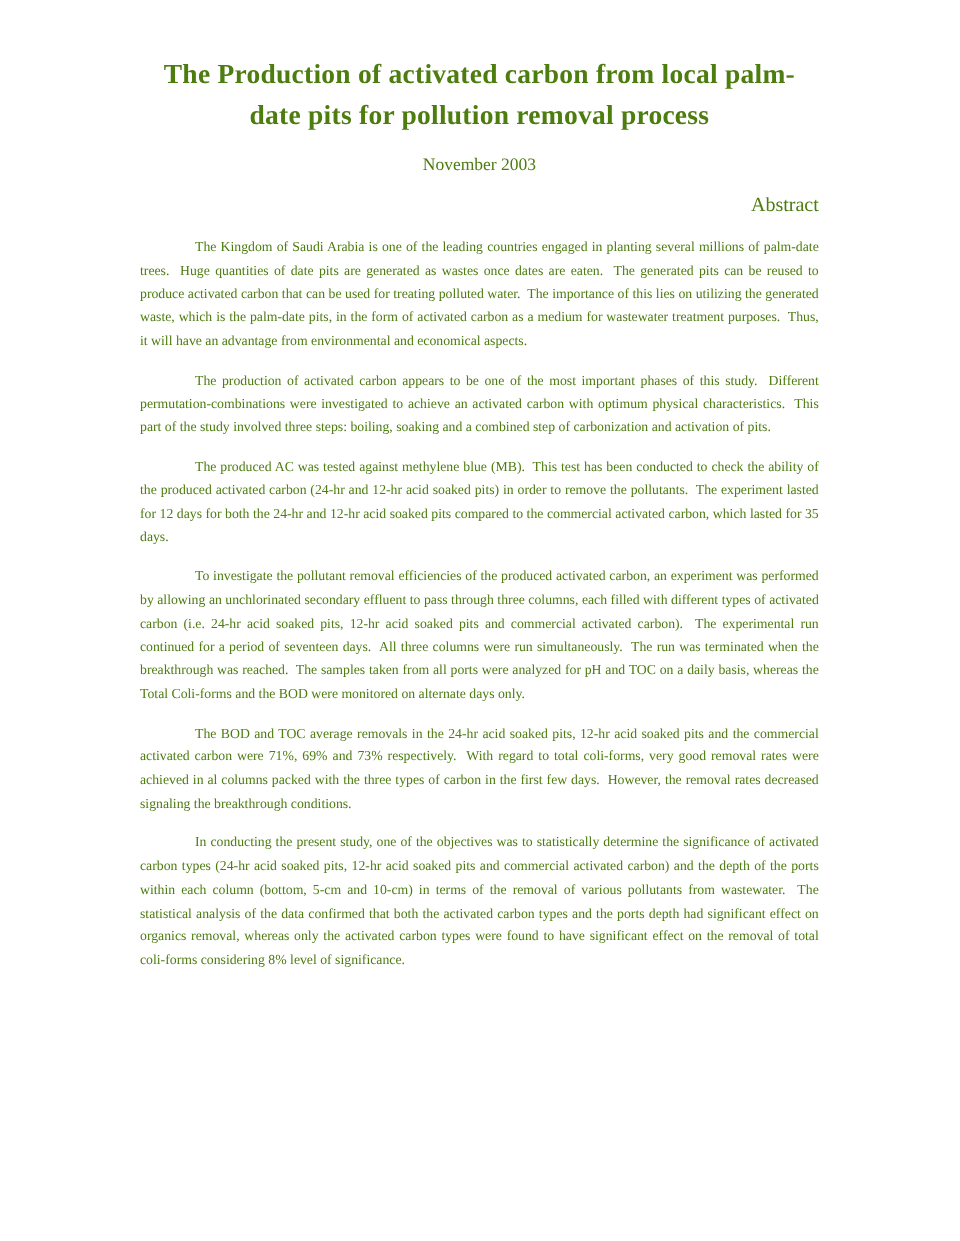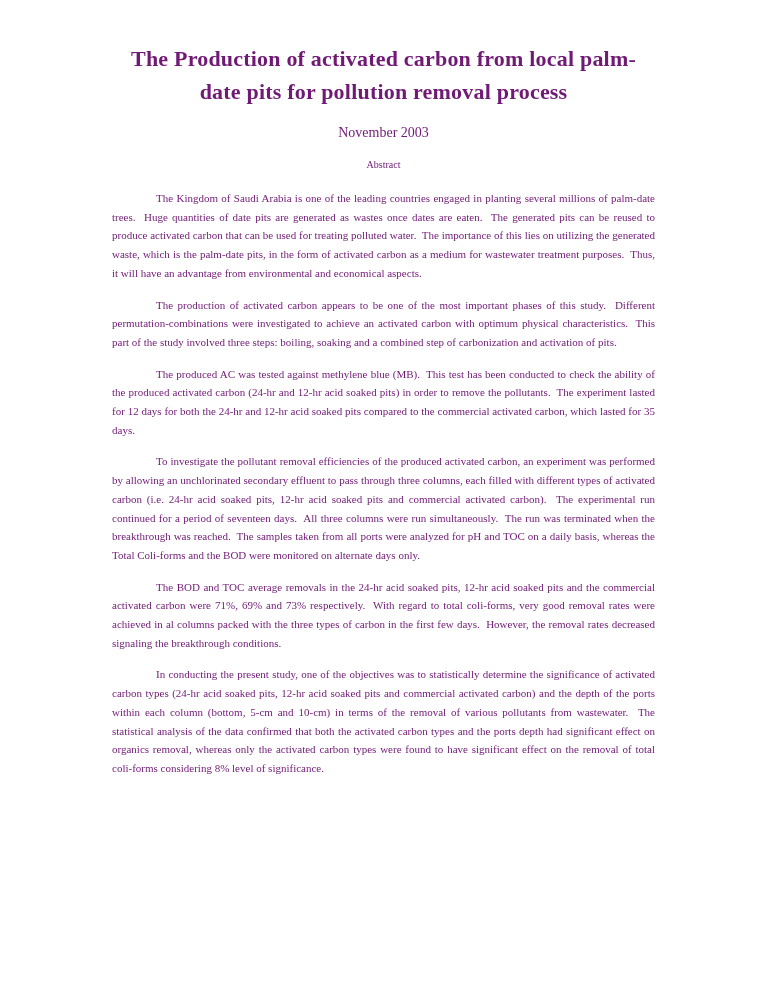--- a/index.html
+++ b/index.html
@@ -8,21 +8,21 @@
     background: #ffffff;
   }
   .page {
     position: relative;
     width: 768px;
     height: 993px;
     background: #ffffff;
     box-sizing: border-box;
     padding: 42px 113px 0 112px;
     font-family: "Liberation Serif", "DejaVu Serif", serif;
-    color: #701a75;
+    color: #4d7c0f;
     overflow: hidden;
   }
   .doc-title {
     font-size: 22px;
     font-weight: bold;
     line-height: 33px;
     text-align: center;
     margin: 0 0 16px 0;
     letter-spacing: 0.2px;
   }
@@ -33,23 +33,23 @@
     text-align: center;
     margin: 0 0 14px 0;
   }
   .meta-line {
     font-size: 14px;
     line-height: 18px;
     text-align: center;
     margin: 0 0 14px 0;
   }
   .abstract-heading {
-    font-size: 10px;
+    font-size: 16px;
     line-height: 18px;
-    text-align: center;
+    text-align: right;
     margin: 12px 0 15px 0;
     font-weight: normal;
   }
   .body-text p {
     font-size: 11px;
     line-height: 18.7px;
     text-align: justify;
     text-indent: 44px;
     margin: 0 0 13px 0;
   }

